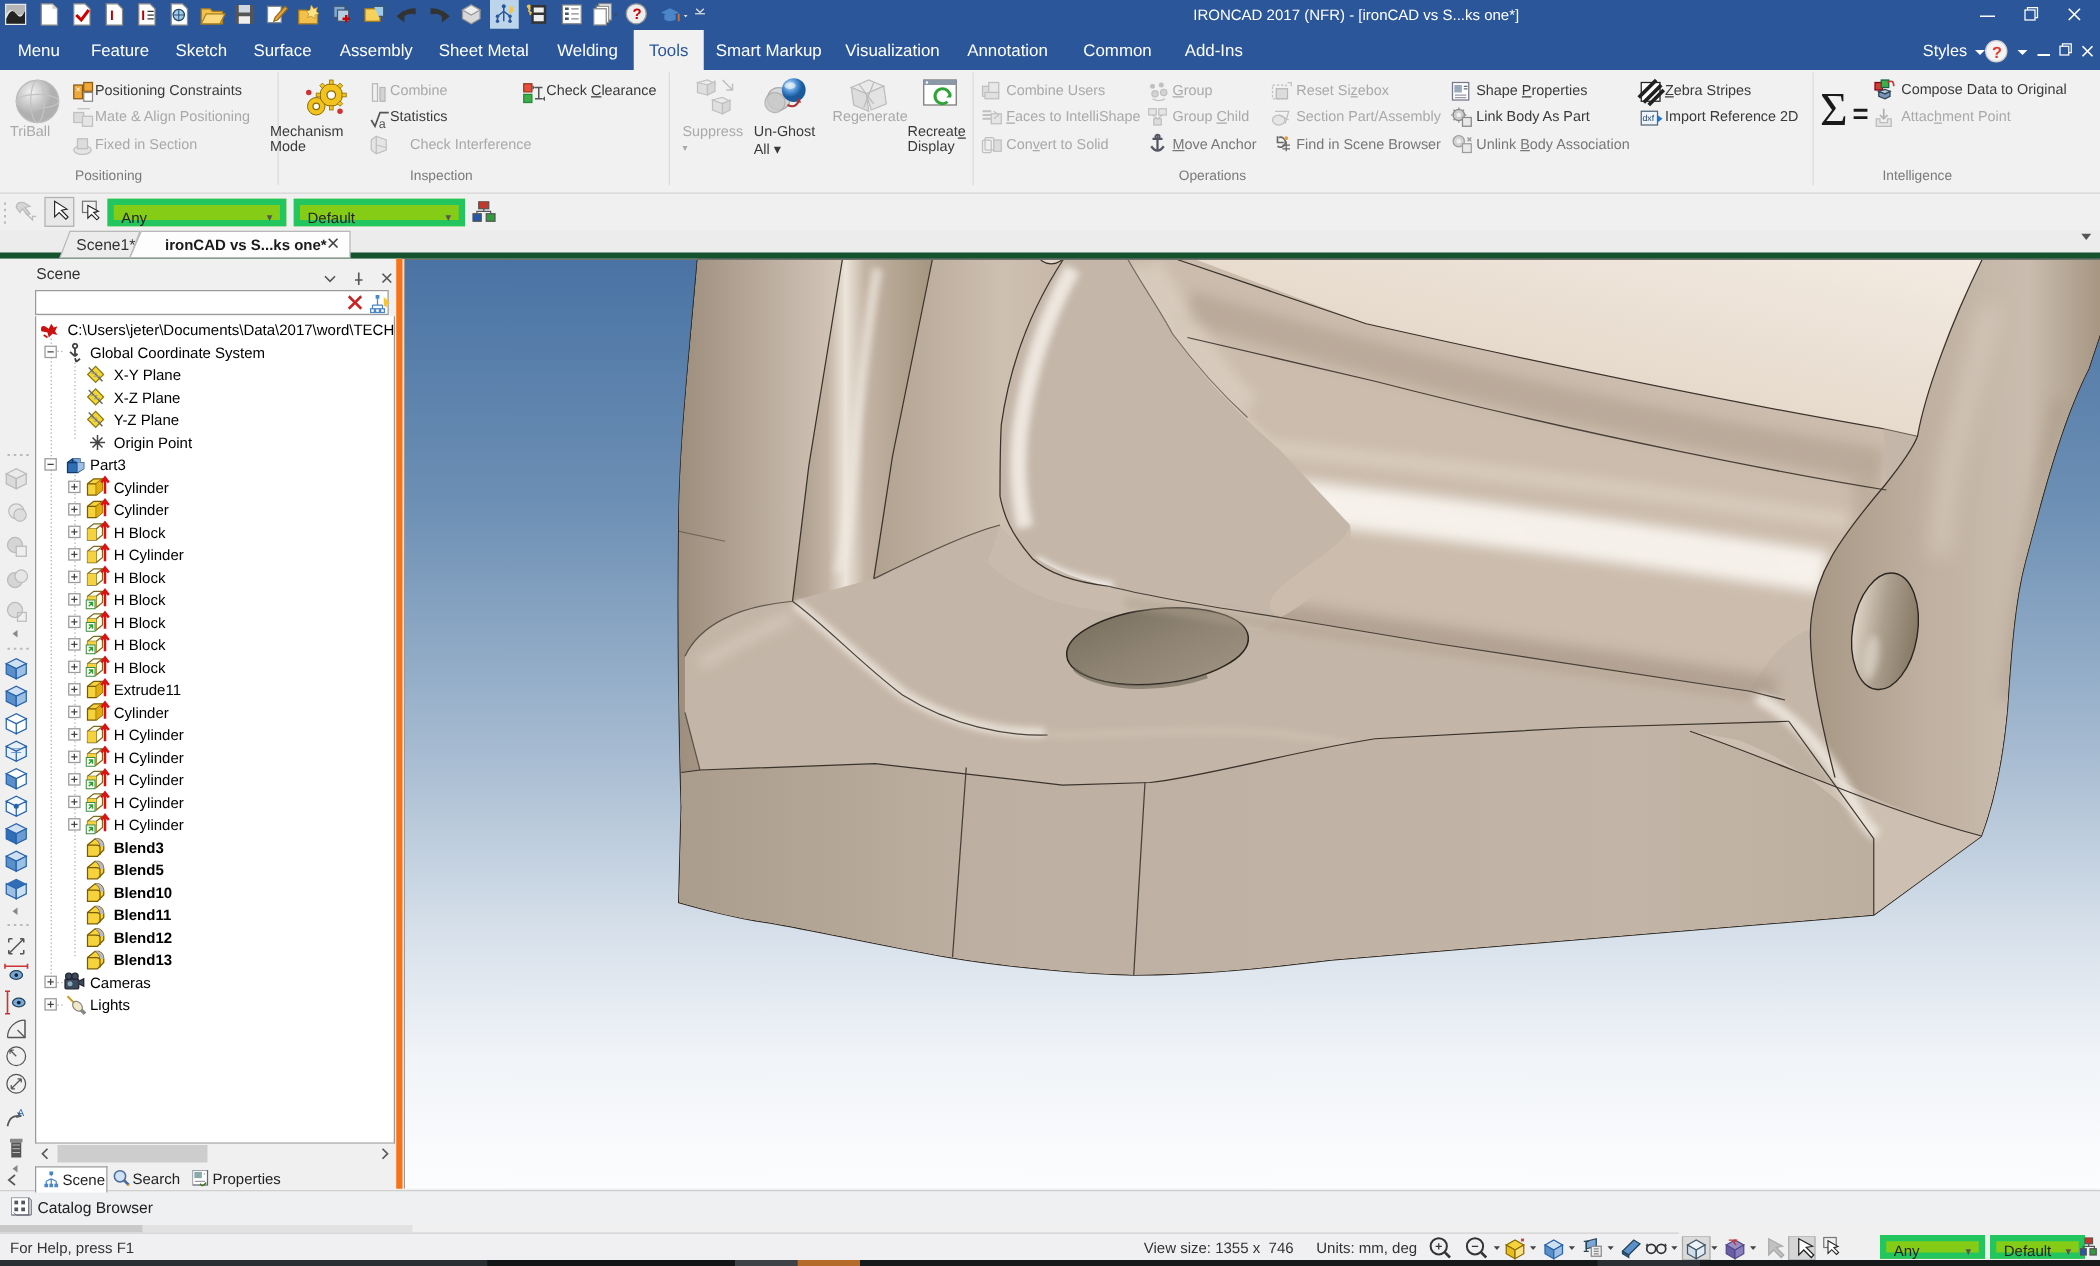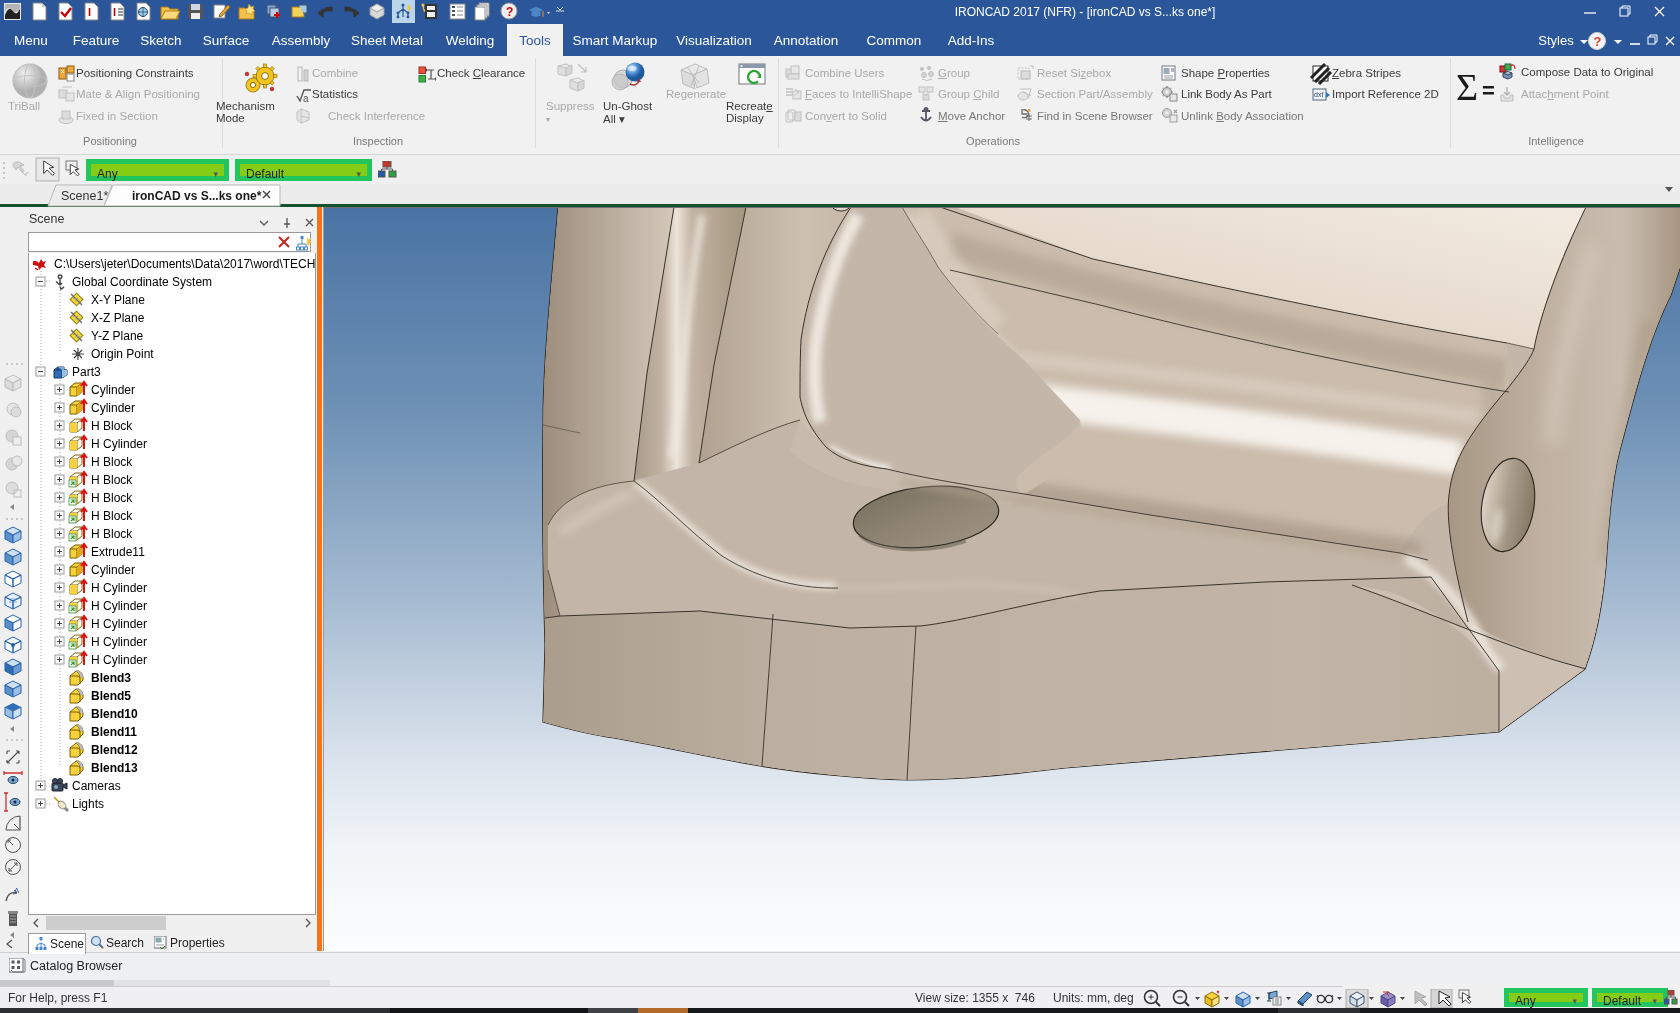--- a/index.html
+++ b/index.html
@@ -6,32 +6,32 @@
 .abs{position:absolute}
 
 #titlebar{position:absolute;left:0;top:0;width:1680px;height:24px;background:#2b579a}
 #title{position:absolute;left:925px;top:5px;width:320px;text-align:center;color:#fff;font-size:12px;white-space:nowrap}
 
 #tabrow{position:absolute;left:0;top:24px;width:1680px;height:32px;background:#2b579a}
 .rtab{position:absolute;top:0;height:32px;color:#fff;font-size:13.5px;line-height:33px;text-align:center}
 .rtab.act{background:#f1f1f1;color:#2b579a}
 
 #ribbon{position:absolute;left:0;top:56px;width:1680px;height:99px;background:#f1f1f1;border-bottom:1px solid #d5d5d5}
-.glabel{position:absolute;top:79px;font-size:11px;color:#7a7a7a;text-align:center;white-space:nowrap}
+.glabel{position:absolute;top:79px;font-size:11px;color:#7a7a7a;white-space:nowrap}
 .gdiv{position:absolute;top:2px;height:90px;width:1px;background:#dcdcdc}
 .rbt{position:absolute;font-size:11.5px;color:#3a3a3a;white-space:nowrap}
 .rbt.dis{color:#a9a9a9}
 .bigl{position:absolute;font-size:11.5px;color:#3a3a3a;text-align:left;white-space:nowrap}
 .bigl.dis{color:#a9a9a9}
 
 #tbrow{position:absolute;left:0;top:156px;width:1680px;height:28px;background:#f0f0f0}
 .combo{position:absolute;top:3px;height:22px;background:#84cc16;border:5px solid #22c55e;font-size:12px;color:#222;line-height:20px;padding-left:6px}
 .combo .car{position:absolute;right:6px;top:0;color:#555;font-size:9px}
 
-#doctabs{position:absolute;left:0;top:184px;width:1680px;height:23px;background:#ececec;border-bottom:3px solid #14532d}
+#doctabs{position:absolute;left:0;top:184px;width:1680px;height:23px;background:#ececec;border-bottom:5px solid #14532d}
 
 #leftstrip{position:absolute;left:0;top:207px;width:28px;height:744px;background:#f0f0f0}
 
 #panel{position:absolute;left:28px;top:207px;width:294px;height:744px;background:#f0f0f0;border-right:5px solid #f97316}
 #ptitle{position:absolute;left:1px;top:5px;font-size:12.5px;color:#333}
 #searchbox{position:absolute;left:0px;top:25px;width:283px;height:20px;background:#fff;border:1px solid #9a9a9a}
 #tree{position:absolute;left:0px;top:46px;width:288px;height:662px;background:#fff;border:1px solid #9a9a9a;border-top:none;overflow:hidden}
 #hscroll{position:absolute;left:0px;top:708px;width:288px;height:16px;background:#f0f0f0}
 #hthumb{position:absolute;left:18px;top:1px;width:120px;height:14px;background:#cdcdcd}
 .ptab{position:absolute;top:726px;height:21px;font-size:12px;color:#222;line-height:20px}

